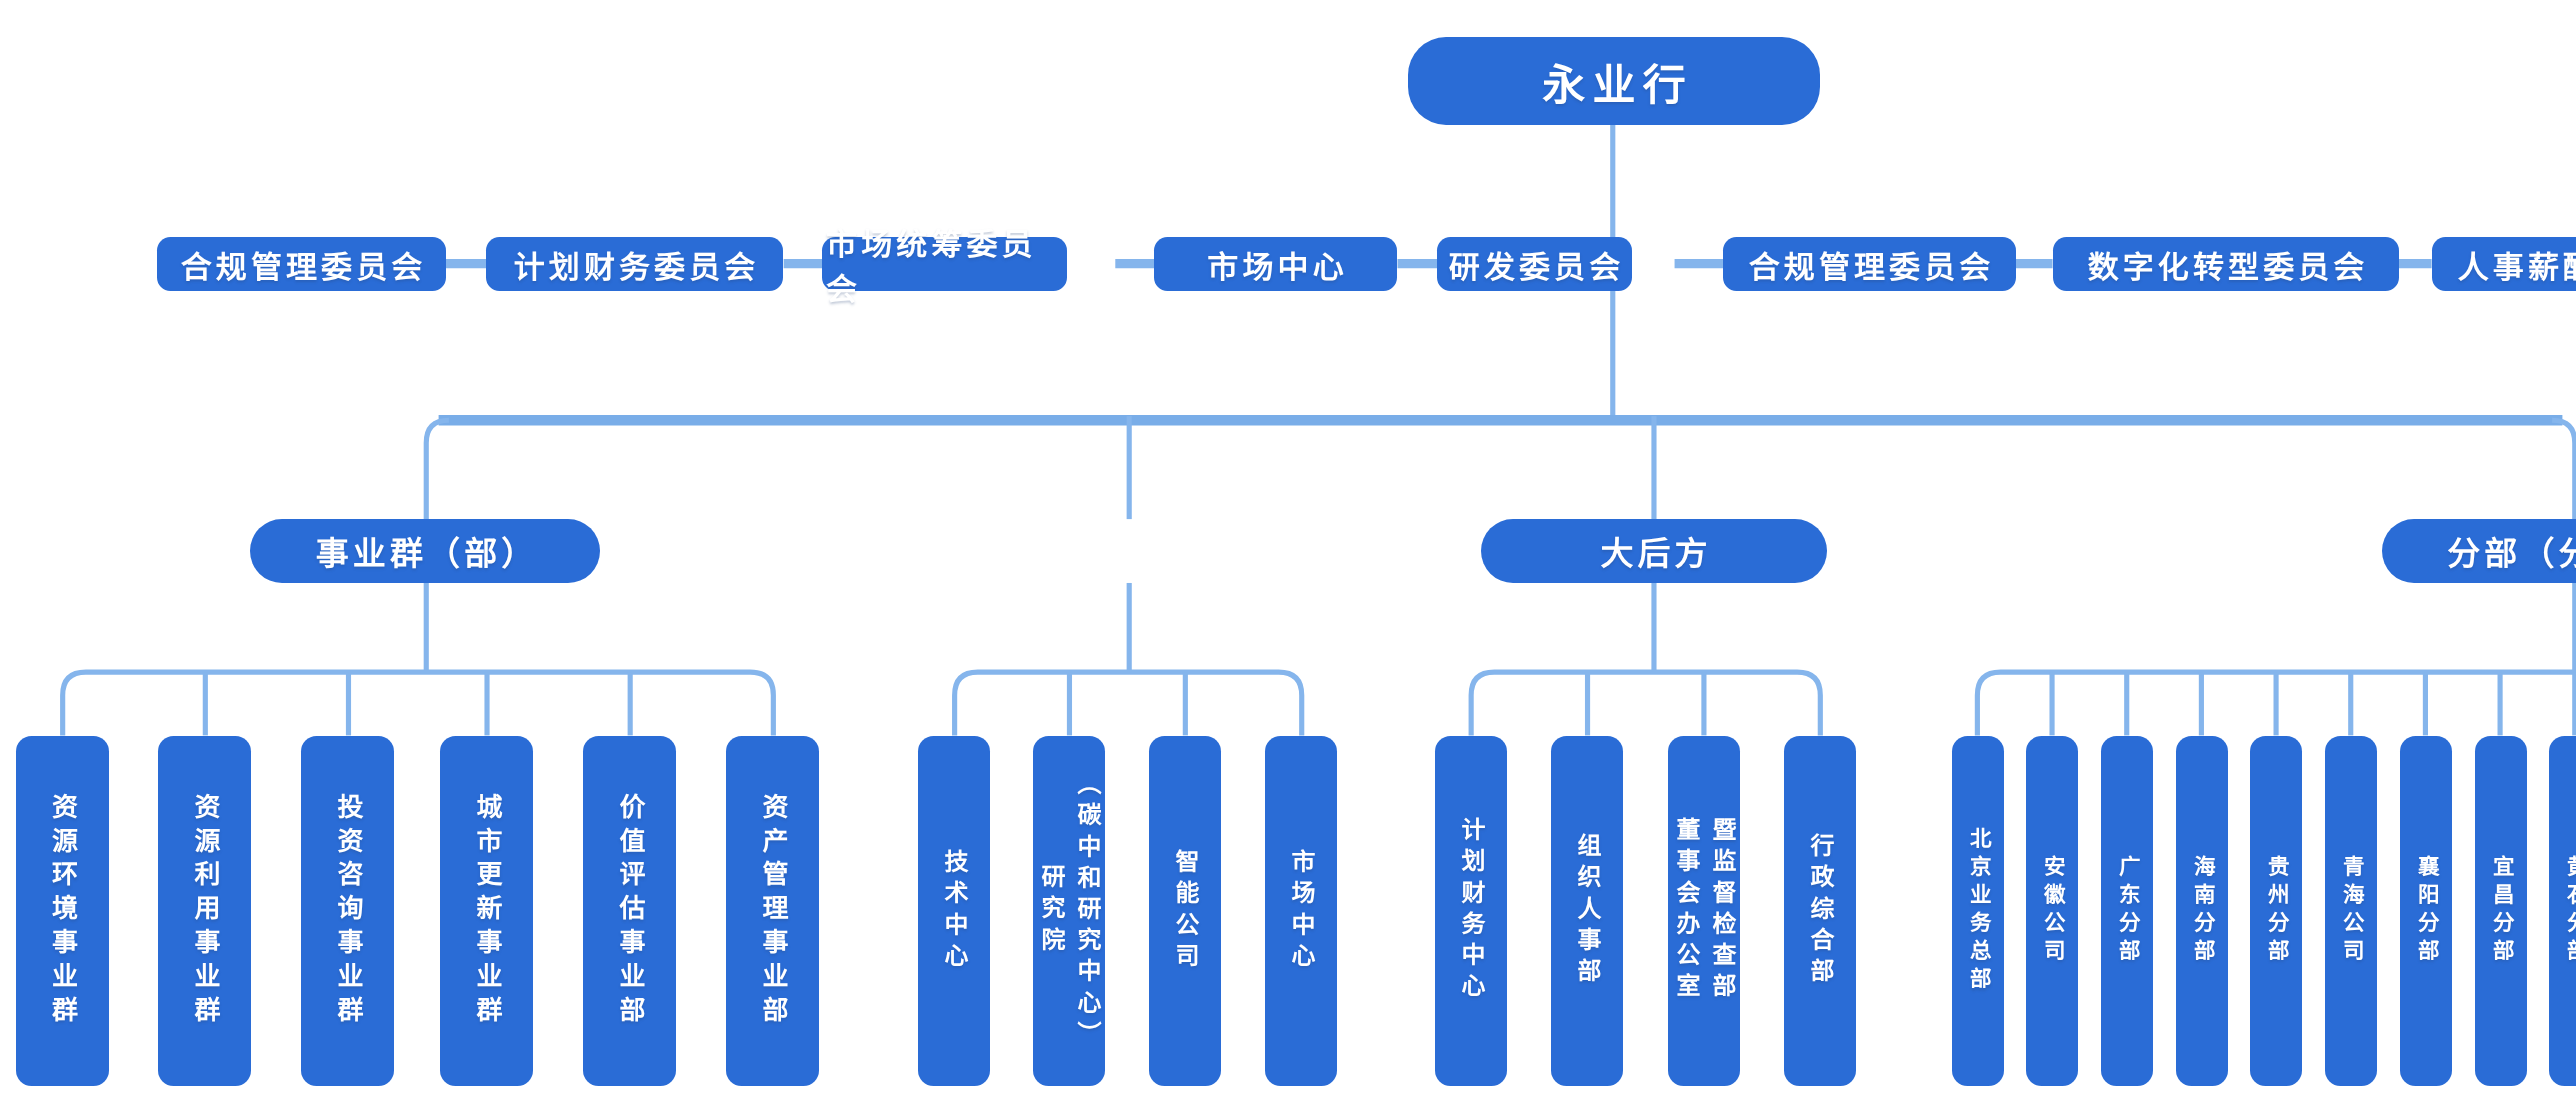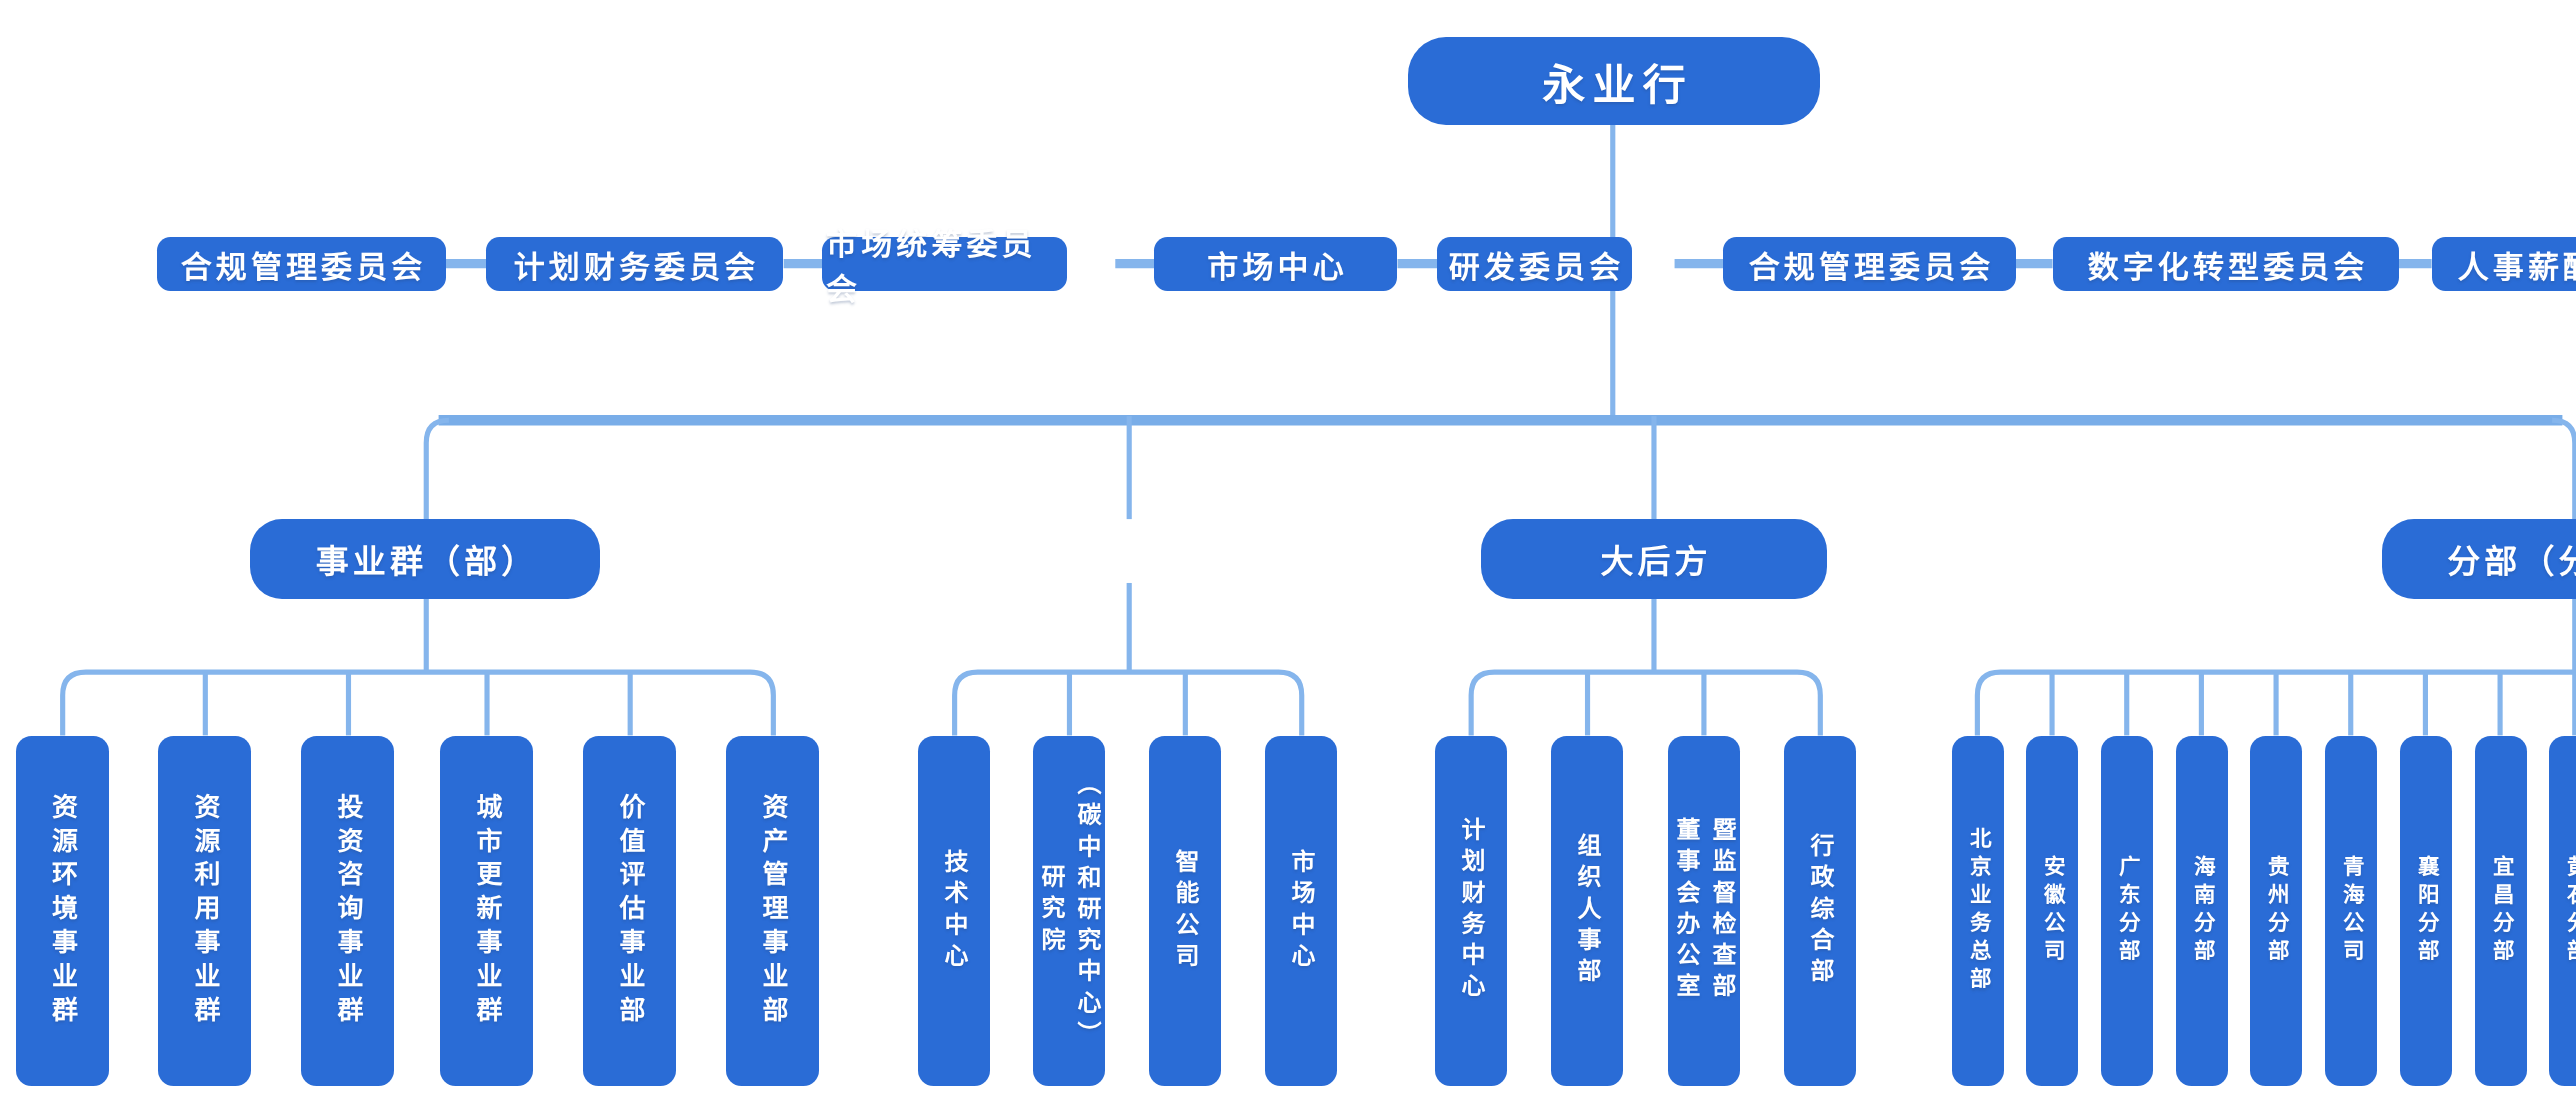--- a/index.html
+++ b/index.html
@@ -17,21 +17,21 @@
     position:absolute;background:var(--box-blue,#2A6CD6);color:#ffffff;
     display:flex;align-items:center;justify-content:center;
     font-weight:700;box-sizing:border-box;
     text-shadow:0 2.1px 2.6px rgba(40,70,120,0.28);
   }
   .root{
     left:1408px;top:37px;width:412px;height:88px;border-radius:38px;
     font-size:43px;letter-spacing:7.2px;padding-left:7.2px;
   }
   .cmte{top:237px;height:54px;border-radius:13.4px;font-size:31px;letter-spacing:4.1px;padding-left:4.1px;}
-  .pill{top:519px;height:80px;border-radius:32px;font-size:33px;letter-spacing:4.1px;padding-left:4.1px;}
+  .pill{top:519px;height:64px;border-radius:32px;font-size:33px;letter-spacing:4.1px;padding-left:4.1px;}
   .vbox{top:736px;height:350px;border-radius:15.5px;}
   .vtext{
     writing-mode:vertical-lr;text-orientation:mixed;white-space:pre-line;
     text-align:center;letter-spacing:0.30em;line-height:1.5;
   }
   .g1{width:93px;font-size:26px;}
   .g2,.g3{width:72px;font-size:24px;}
   .g4{width:52px;font-size:21.6px;}
 </style>
 </head>

